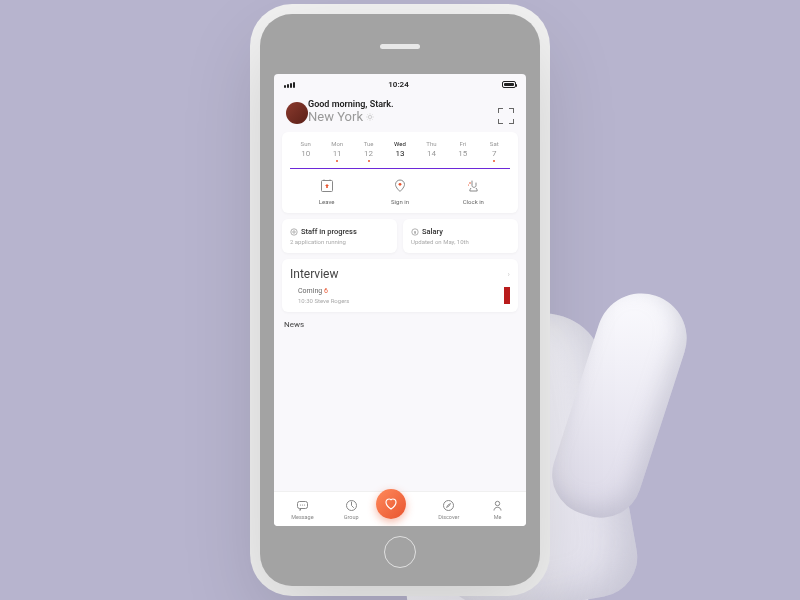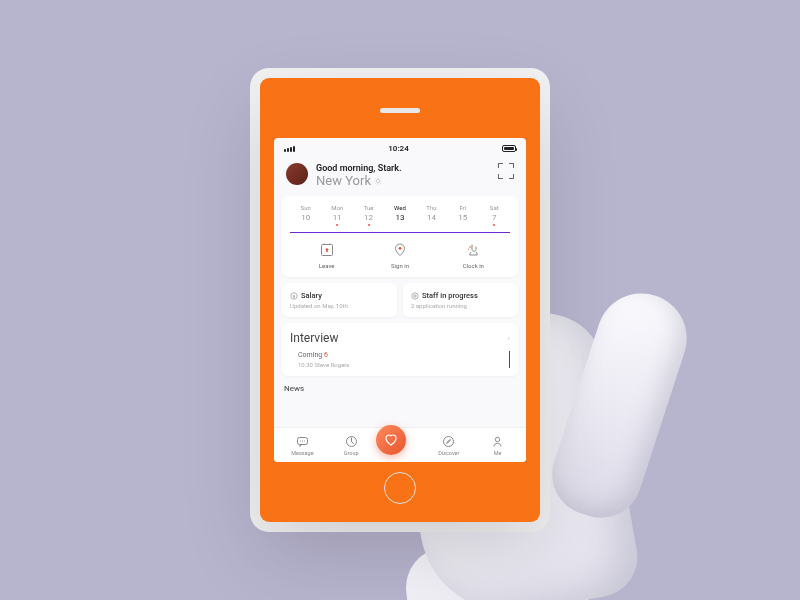--- a/index.html
+++ b/index.html
@@ -1,28 +1,28 @@
 <!DOCTYPE html>
 <html><head>
 <meta charset="utf-8">
 <style>
 *{margin:0;padding:0;box-sizing:border-box;font-family:-apple-system,BlinkMacSystemFont,"Segoe UI",Roboto,sans-serif}
 body{background:#b7b4ce;width:800px;height:600px;display:flex;align-items:center;justify-content:center;position:relative;overflow:hidden}
-.phone{width:280px;height:444px;background:#f97316;border-radius:9px;position:relative;box-shadow:0 30px 80px rgba(0,0,0,.15),0 0 0 10px #f2f2f2}
+.phone{width:280px;height:572px;background:#a3a3a3;border-radius:32px;position:relative;box-shadow:0 30px 80px rgba(0,0,0,.15),0 0 0 10px #f2f2f2}
 .screen{position:absolute;top:60px;left:14px;right:14px;bottom:60px;background:#f9f8fb;border-radius:4px;overflow:hidden;display:flex;flex-direction:column}
 .home-btn{position:absolute;bottom:18px;left:50%;transform:translateX(-50%);width:32px;height:32px;border:1.5px solid #e0e0e0;border-radius:50%}
 .speaker{position:absolute;top:30px;left:50%;transform:translateX(-50%);width:40px;height:5px;background:#e8e8e8;border-radius:3px}
 .status-bar{display:flex;justify-content:space-between;align-items:center;padding:6px 10px;font-size:8px;font-weight:600;color:#222}
 .signal{display:flex;align-items:flex-end;gap:1px}
 .signal span{width:2px;background:#222;border-radius:1px}
 .signal span:nth-child(1){height:3px}.signal span:nth-child(2){height:4px}.signal span:nth-child(3){height:5px}.signal span:nth-child(4){height:6px}
 .battery{width:14px;height:7px;border:1px solid #222;border-radius:2px;position:relative}
 .battery::after{content:"";position:absolute;right:-2px;top:1.5px;width:1.5px;height:3px;background:#222;border-radius:0 1px 1px 0}
 .battery::before{content:"";position:absolute;left:1px;top:1px;width:10px;height:3px;background:#222;border-radius:1px}
-.header{display:flex;align-items:flex-start;padding:4px 12px 8px;gap:8px}
+.header{display:flex;align-items:flex-end;padding:4px 12px 8px;}
 .avatar{width:22px;height:22px;border-radius:50%;background:linear-gradient(135deg,#8b3a2e,#5a2018);flex-shrink:0}
 .greeting{flex:1}
 .greeting h1{font-size:9px;font-weight:600;color:#222}
 .location{font-size:13px;color:#999;display:flex;align-items:center;gap:3px}
 .scan{width:16px;height:16px;display:flex;flex-direction:column;justify-content:space-between}
 .scan-row{display:flex;justify-content:space-between}
 .scan-corner{width:5px;height:5px;border:1px solid #666}
 .scan-corner.tl{border-right:0;border-bottom:0}.scan-corner.tr{border-left:0;border-bottom:0}
 .scan-corner.bl{border-right:0;border-top:0}.scan-corner.br{border-left:0;border-top:0}
 .content{flex:1;padding:0 8px;overflow:hidden}
@@ -43,21 +43,21 @@
 .action-label{font-size:6px;color:#666}
 .row{display:flex;gap:6px;margin-bottom:6px}
 .half{flex:1;background:#fff;border-radius:6px;padding:8px;box-shadow:0 1px 3px rgba(0,0,0,.04)}
 .half-title{font-size:7.5px;color:#333;font-weight:500;display:flex;align-items:center;gap:3px}
 .half-sub{font-size:6px;color:#aaa;margin-top:2px}
 .interview-head{display:flex;justify-content:space-between;align-items:center;margin-bottom:6px}
 .interview-title{font-size:12px;color:#444}
 .chevron{font-size:8px;color:#ccc}
 .interview-body{display:flex}
 .iv-col{flex:1;padding-right:6px}
-.iv-col:first-child{border-right:1px solid #b91c1c}
+.iv-col:first-child{border-right:6px solid #b91c1c}
 .iv-col:last-child{padding-left:8px}
 .iv-label{font-size:7px;color:#666}
 .iv-num{color:#e8542e}
 .iv-sub{font-size:6px;color:#aaa;margin-top:2px}
 .news{font-size:8px;color:#444;padding:2px 2px 0}
 .tabbar{display:flex;justify-content:space-around;align-items:center;padding:6px 4px;background:#fff;border-top:1px solid #f0f0f0}
 .tab{text-align:center;flex:1}
 .tab-icon{width:14px;height:14px;margin:0 auto 2px;display:flex;align-items:center;justify-content:center}
 .tab-label{font-size:5.5px;color:#888}
 .fab{width:30px;height:30px;border-radius:50%;background:linear-gradient(135deg,#ff8a5c,#e8542e);display:flex;align-items:center;justify-content:center;margin-top:-10px;box-shadow:0 3px 8px rgba(232,84,46,.4)}
@@ -192,35 +192,35 @@
             <div class="action-label">Clock in</div>
           </div>
         </div>
       </div>
 
       <div class="row">
         <div class="half">
           <div class="half-title">
               <svg class="mini-icon" viewBox="0 0 10 10">
                 <circle cx="5" cy="5" r="4" fill="none" stroke="#888" stroke-width="0.8"></circle>
-                <text x="5" y="7" font-size="5" text-anchor="middle" fill="#888">¥</text>
+                <circle cx="5" cy="5" r="1.5" fill="none" stroke="#888" stroke-width="0.8"></circle>
               </svg>
-              <span>Salary</span>
-            </div>
-          <div class="half-sub">Updated on May, 10th</div>
+              <span>Staff in progress</span>
+            </div>
+          <div class="half-sub">2 application running</div>
         </div>
         <div class="half">
           <div class="half-title">
               <svg class="mini-icon" viewBox="0 0 10 10">
                 <circle cx="5" cy="5" r="4" fill="none" stroke="#888" stroke-width="0.8"></circle>
-                <circle cx="5" cy="5" r="1.5" fill="none" stroke="#888" stroke-width="0.8"></circle>
+                <text x="5" y="7" font-size="5" text-anchor="middle" fill="#888">¥</text>
               </svg>
-              <span>Staff in progress</span>
-            </div>
-          <div class="half-sub">2 application running</div>
+              <span>Salary</span>
+            </div>
+          <div class="half-sub">Updated on May, 10th</div>
         </div>
       </div>
 
       <div class="card">
         <div class="interview-head">
           <div class="interview-title">Interview</div>
           <div class="chevron">›</div>
         </div>
         <div class="interview-body">
           <div class="iv-col">

